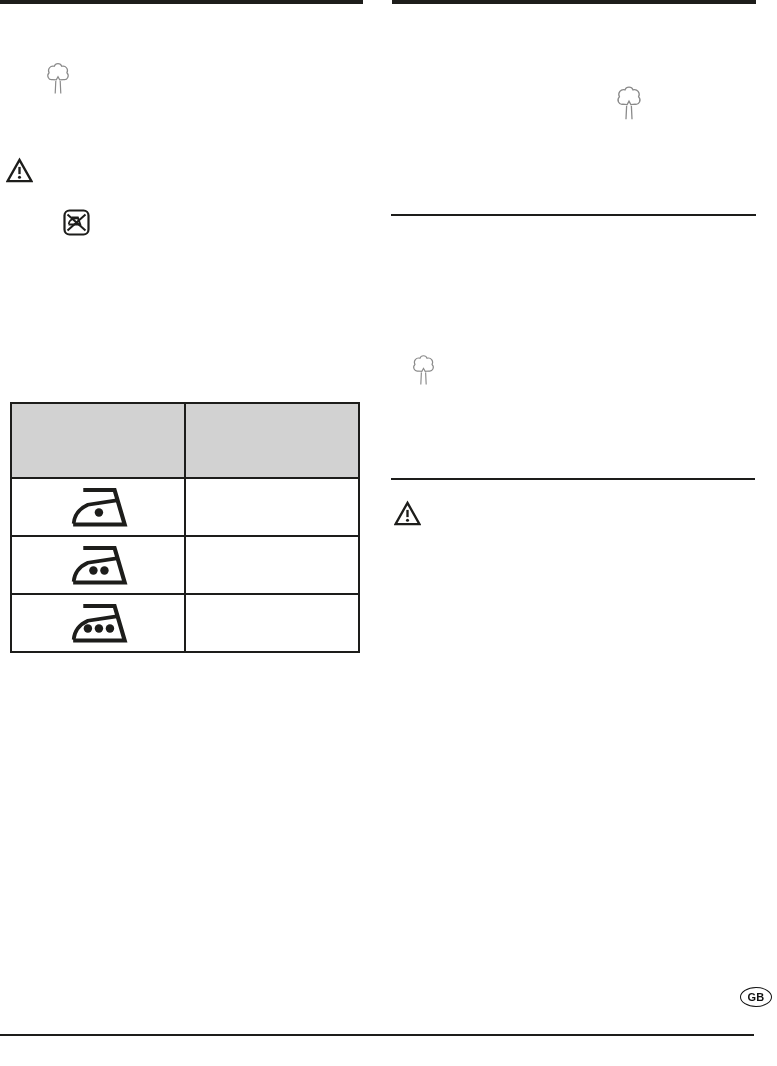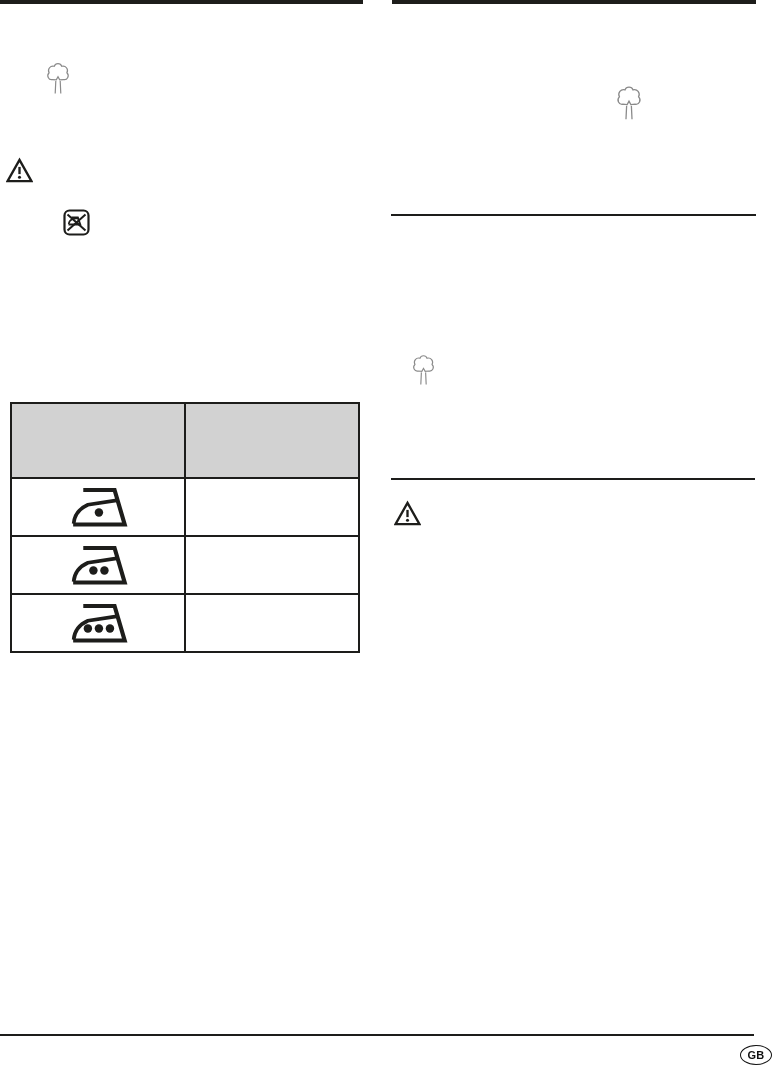--- a/index.html
+++ b/index.html
@@ -21,21 +21,21 @@
   .care-table th, .care-table td {
     border:2.5px solid #1d1d1b; padding:0; width:172px;
     text-align:center; vertical-align:middle;
   }
   .care-table th.hdr { height:73px; background:#d2d2d2; }
   .care-table td.sym  { height:56px; background:#ffffff; }
   .care-table td.desc { background:#ffffff; }
   .care-table svg { display:block; margin:0 auto; }
 
   .gb-badge {
-    position:absolute; left:740px; top:1045px; width:30px; height:18px;
+    position:absolute; left:740px; top:987px; width:30px; height:18px;
     border:1.7px solid #111111; border-radius:50%;
     display:flex; align-items:center; justify-content:center;
     font-size:11px; font-weight:700; color:#111111; letter-spacing:0.2px;
     background:#ffffff;
   }
 </style>
 </head>
 <body>
 
 <div class="page">

